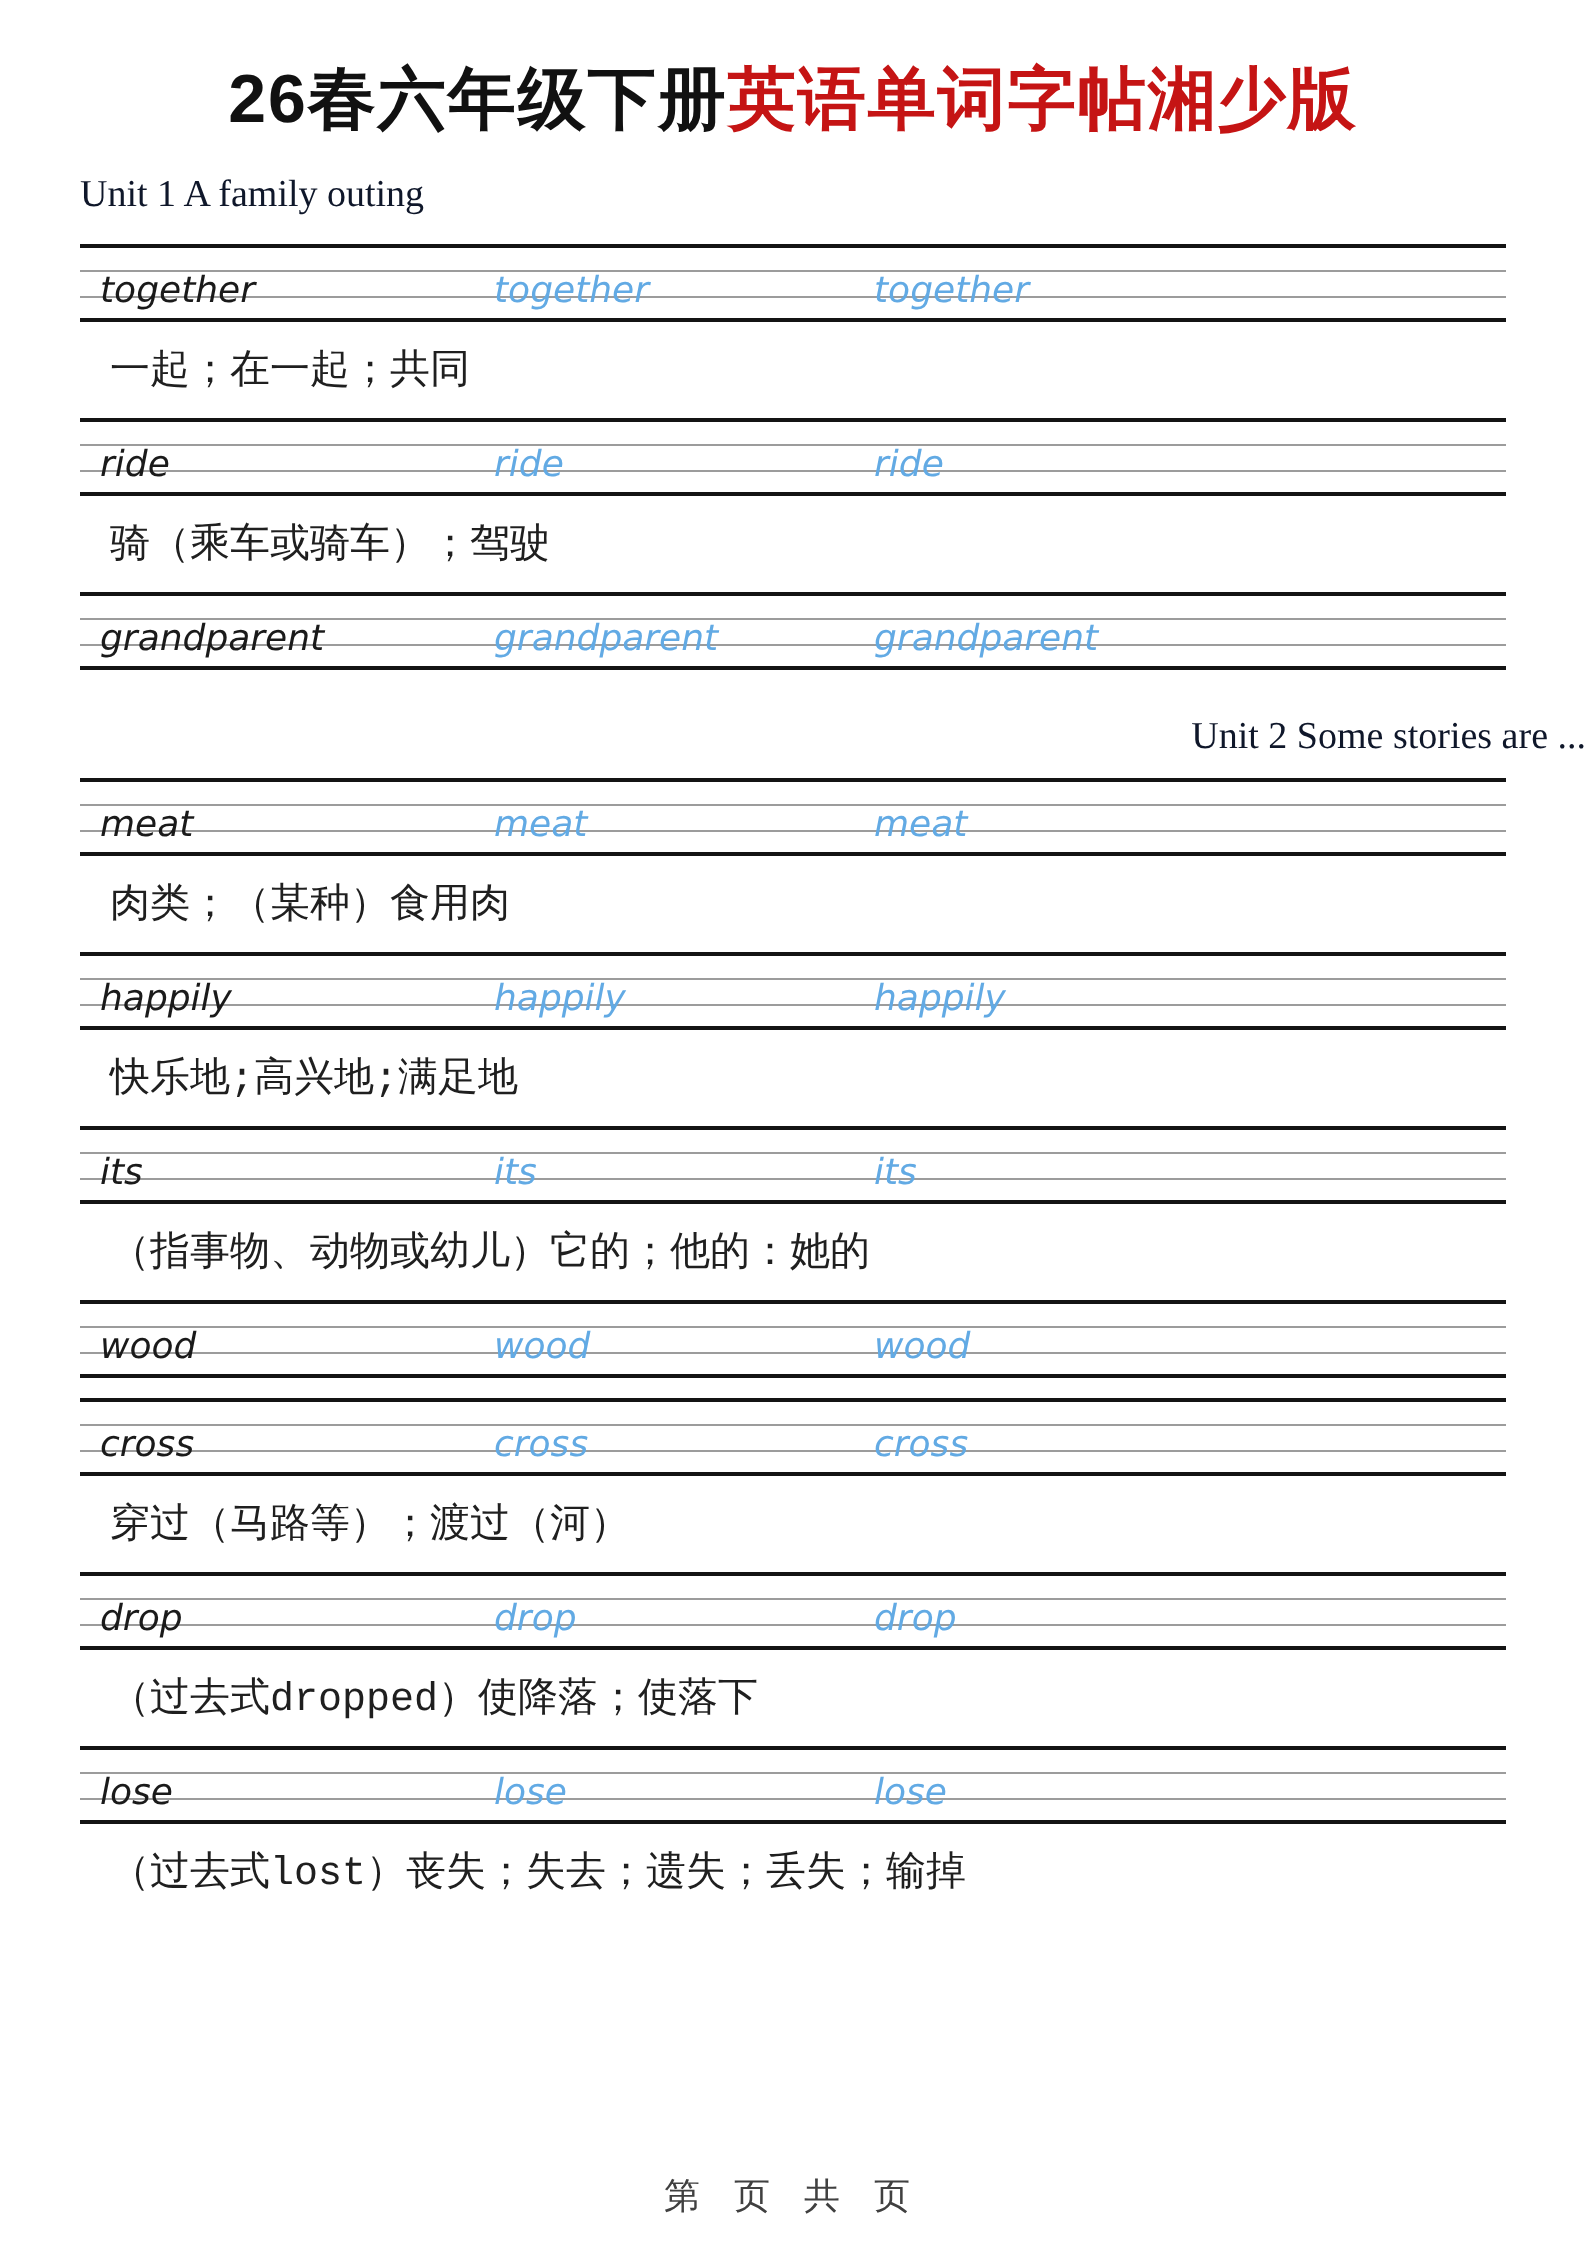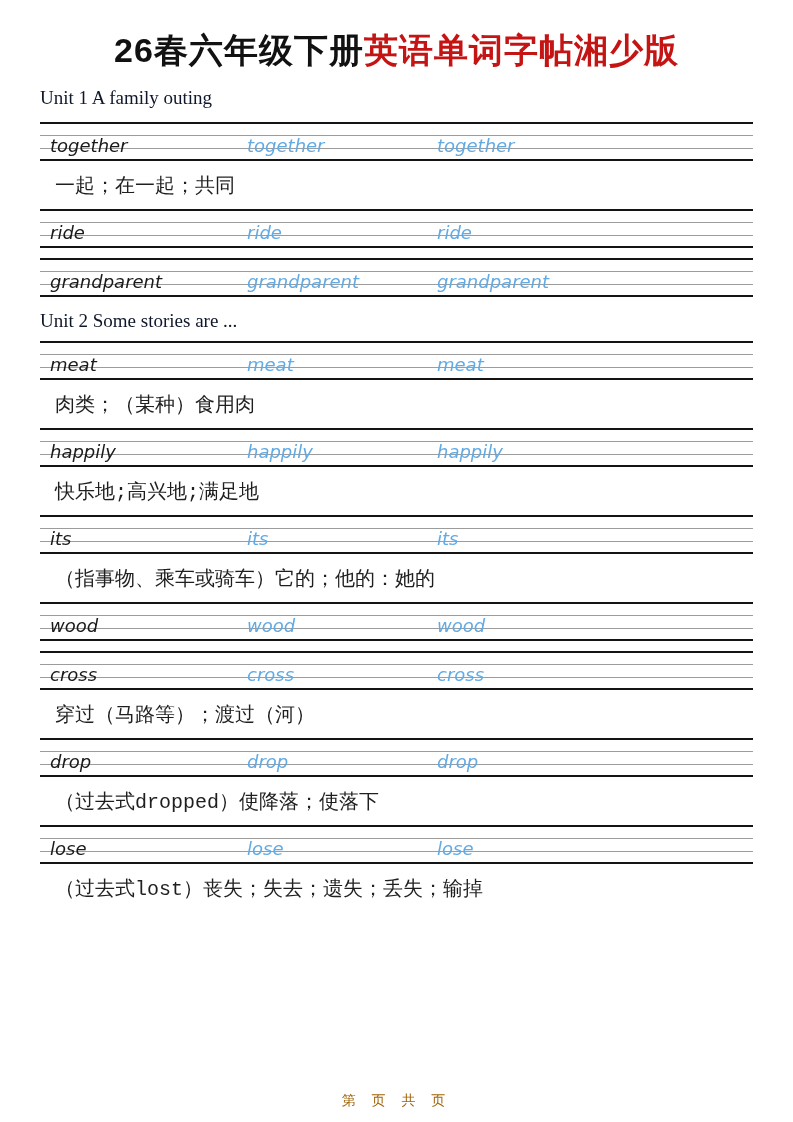--- a/index.html
+++ b/index.html
@@ -29,21 +29,21 @@
   .title .red { color: var(--title-red, #c51414); }
 
   
   .unit-label {
     margin: 16px 0 0 40px;
     font-family: "Liberation Serif", serif;
     font-size: 19px;
     line-height: 24px;
     color: #0f172a;
   }
-  .unit-label.second { margin-top: 12px; }
+  .unit-label.second { margin-top: 22px; text-align: right; }
 
   
   .guide {
     position: relative;
     margin: 10px 0 0 40px;
     width: 713px;
     height: 39px;
   }
   .guide.first-of-unit1 { margin-top: 12px; }
   .guide.first-of-unit2 { margin-top: 8px; }
@@ -77,23 +77,23 @@
   }
 
   
   .footer {
     position: absolute;
     left: 0;
     right: 0;
     bottom: 12px;
     text-align: center;
     font-family: "Liberation Sans", sans-serif;
-    font-size: 14px;
+    font-size: 18px;
     letter-spacing: 6px;
-    color: #a16207;
+    color: #404040;
     margin-top: 29px;
   }
 </style>
 </head>
 <body>
 
 <div class="page">
 
   <div class="title">
     <span>26春六年级下册</span><span class="red">英语单词字帖湘少版</span>
@@ -114,20 +114,21 @@
 
   <div class="guide">
     <div class="gl t"></div>
     <div class="gl m1"></div>
     <div class="gl m2"></div>
     <div class="gl b"></div>
     <span class="w sample">ride</span>
     <span class="w trace1">ride</span>
     <span class="w trace2">ride</span>
   </div>
+  <div class="def">骑（乘车或骑车）；驾驶</div>
 
   <div class="guide">
     <div class="gl t"></div>
     <div class="gl m1"></div>
     <div class="gl m2"></div>
     <div class="gl b"></div>
     <span class="w sample">grandparent</span>
     <span class="w trace1">grandparent</span>
     <span class="w trace2">grandparent</span>
   </div>
@@ -158,21 +159,21 @@
 
   <div class="guide">
     <div class="gl t"></div>
     <div class="gl m1"></div>
     <div class="gl m2"></div>
     <div class="gl b"></div>
     <span class="w sample">its</span>
     <span class="w trace1">its</span>
     <span class="w trace2">its</span>
   </div>
-  <div class="def">（指事物、乘车或骑车）它的；他的：她的</div>
+  <div class="def">（指事物、动物或幼儿）它的；他的：她的</div>
 
   <div class="guide">
     <div class="gl t"></div>
     <div class="gl m1"></div>
     <div class="gl m2"></div>
     <div class="gl b"></div>
     <span class="w sample">wood</span>
     <span class="w trace1">wood</span>
     <span class="w trace2">wood</span>
   </div>

